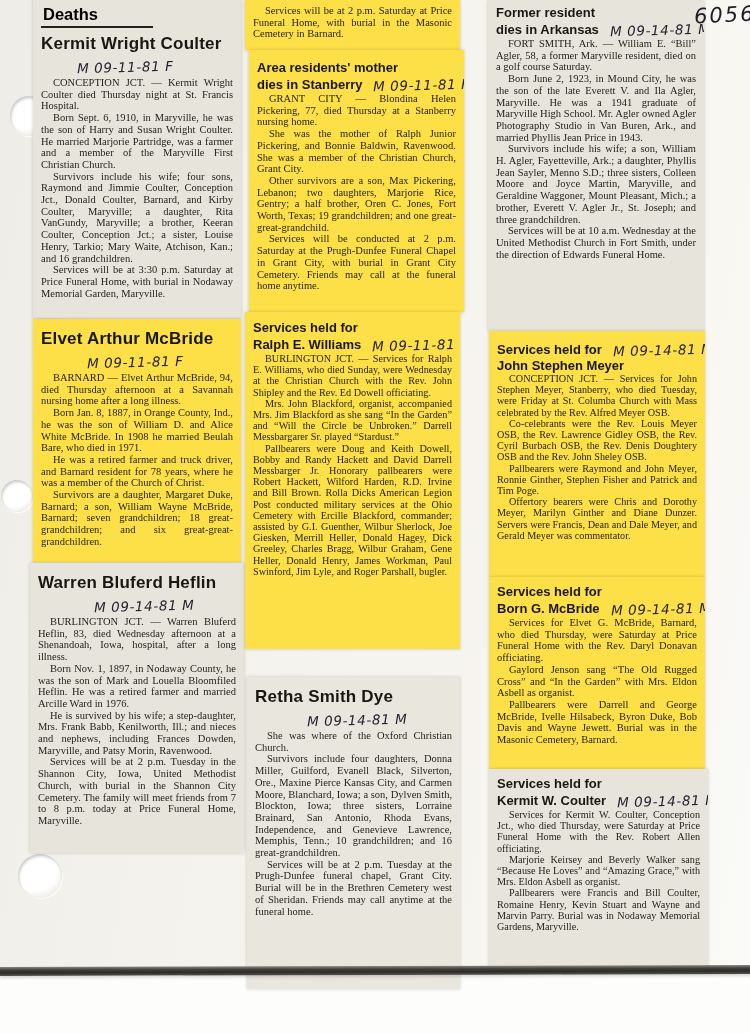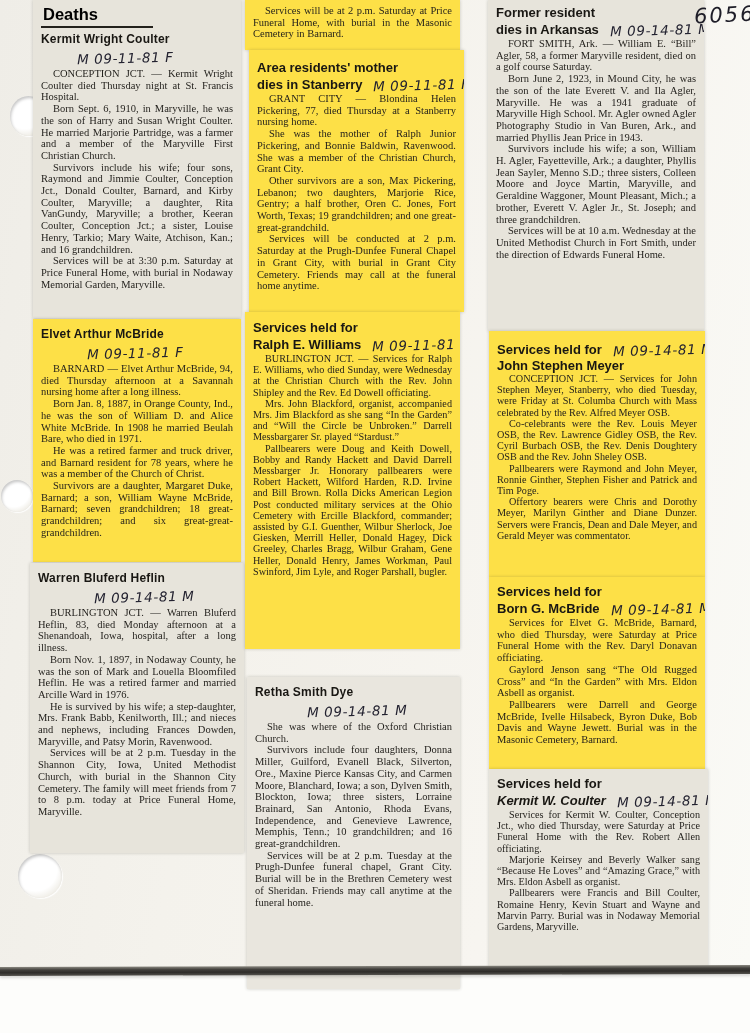--- a/index.html
+++ b/index.html
@@ -32,21 +32,21 @@
   }
   .clip.shade-b{background:#fde047;}
   .clip.shade-c{background:#e9e6de;margin-top:28px;}
   .clip p{
     margin:0;text-indent:12px;text-align:justify;
     font-size:10.5px;line-height:11.7px;
   }
   .clip.tight p{font-size:10.2px;line-height:11.2px;}
   .headline-lg{
     font-family:"Liberation Sans","DejaVu Sans",sans-serif;
-    font-weight:700;font-size:12px;line-height:19px;
+    font-weight:700;font-size:17px;line-height:28px;
     margin:1px 0 0 0;letter-spacing:0.2px;color:#191713;
   }
   .headline-sm{
     font-family:"Liberation Sans","DejaVu Sans",sans-serif;
     font-weight:700;font-size:13px;line-height:15px;
     margin:0;color:#191713;
   }
   .deaths-hdr{
     display:inline-block;
     font-family:"Liberation Sans","DejaVu Sans",sans-serif;
@@ -93,21 +93,21 @@
   <div class="hand hand-block" style="margin-left:46px;">M 09-11-81 F</div>
   <p>BARNARD — Elvet Arthur McBride, 94, died Thursday afternoon at a Savannah nursing home after a long illness.</p>
   <p>Born Jan. 8, 1887, in Orange County, Ind., he was the son of William D. and Alice White McBride. In 1908 he married Beulah Bare, who died in 1971.</p>
   <p>He was a retired farmer and truck driver, and Barnard resident for 78 years, where he was a member of the Church of Christ.</p>
   <p>Survivors are a daughter, Margaret Duke, Barnard; a son, William Wayne McBride, Barnard; seven grandchildren; 18 great-grandchildren; and six great-great-grandchildren.</p>
 </section>
 
 <section class="clip" style="left:30px;top:563px;width:214px;height:290px;">
   <h2 class="headline-lg">Warren Bluferd Heflin</h2>
   <div class="hand hand-block" style="margin-left:56px;">M 09-14-81 M</div>
-  <p>BURLINGTON JCT. — Warren Bluferd Heflin, 83, died Monday afternoon at a Shenandoah, Iowa, hospital, after a long illness.</p>
+  <p>BURLINGTON JCT. — Warren Bluferd Heflin, 83, died Wednesday afternoon at a Shenandoah, Iowa, hospital, after a long illness.</p>
   <p>Born Nov. 1, 1897, in Nodaway County, he was the son of Mark and Louella Bloomfiled Heflin. He was a retired farmer and married Arcille Ward in 1976.</p>
   <p>He is survived by his wife; a step-daughter, Mrs. Frank Babb, Kenilworth, Ill.; and nieces and nephews, including Frances Dowden, Maryville, and Patsy Morin, Ravenwood.</p>
   <p>Services will be at 2 p.m. Tuesday in the Shannon City, Iowa, United Methodist Church, with burial in the Shannon City Cemetery. The family will meet friends from 7 to 8 p.m. today at Price Funeral Home, Maryville.</p>
 </section>
 
 <section class="clip shade-b" style="left:245px;top:0;width:215px;height:50px;">
   <p>Services will be at 2 p.m. Saturday at Price Funeral Home, with burial in the Masonic Cemetery in Barnard.</p>
 </section>
 
 <section class="clip shade-b" style="left:249px;top:50px;width:215px;height:262px;padding-top:10px;">
@@ -172,21 +172,21 @@
     <span class="hand hand-inline">M 09-14-81 M</span>
   </div>
   <p>Services for Elvet G. McBride, Barnard, who died Thursday, were Saturday at Price Funeral Home with the Rev. Daryl Donavan officiating.</p>
   <p>Gaylord Jenson sang “The Old Rugged Cross” and “In the Garden” with Mrs. Eldon Asbell as organist.</p>
   <p>Pallbearers were Darrell and George McBride, Ivelle Hilsabeck, Byron Duke, Bob Davis and Wayne Jewett. Burial was in the Masonic Cemetery, Barnard.</p>
 </section>
 
 <section class="clip tight" style="left:489px;top:769px;width:219px;height:199px;padding-top:7px;">
   <h3 class="headline-sm">Services held for</h3>
   <div class="hdr-row">
-    <h3 class="headline-sm" style="display:inline-block;font-style:italic;">Kermit W. Coulter</h3>
+    <h3 class="headline-sm" style="display:inline-block;">Kermit W. Coulter</h3>
     <span class="hand hand-inline">M 09-14-81 M</span>
   </div>
   <p>Services for Kermit W. Coulter, Conception Jct., who died Thursday, were Saturday at Price Funeral Home with the Rev. Robert Allen officiating.</p>
   <p>Marjorie Keirsey and Beverly Walker sang “Because He Loves” and “Amazing Grace,” with Mrs. Eldon Asbell as organist.</p>
   <p>Pallbearers were Francis and Bill Coulter, Romaine Henry, Kevin Stuart and Wayne and Marvin Parry. Burial was in Nodaway Memorial Gardens, Maryville.</p>
 </section>
 
 <div class="hand-number">6056</div>
 
 <div class="page-edge"></div>

